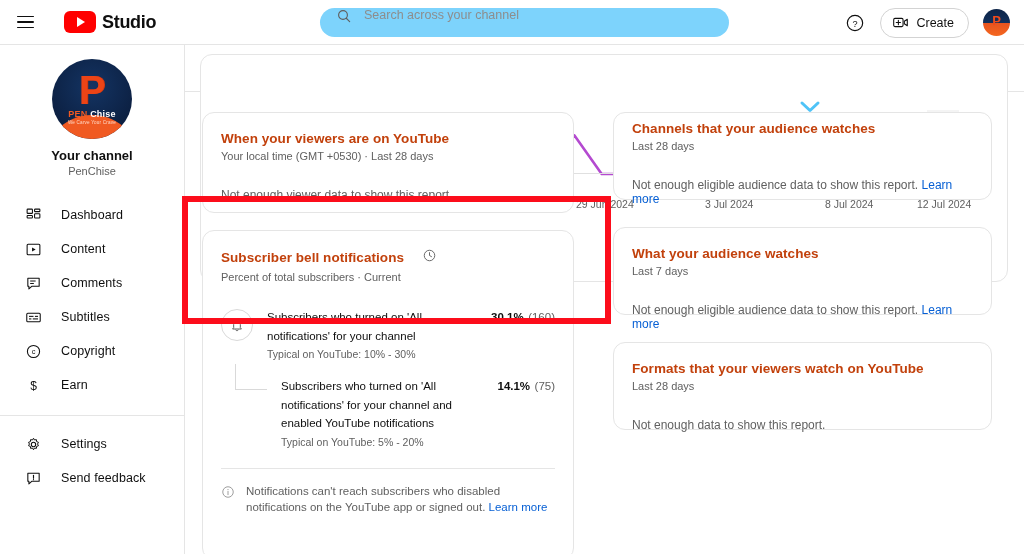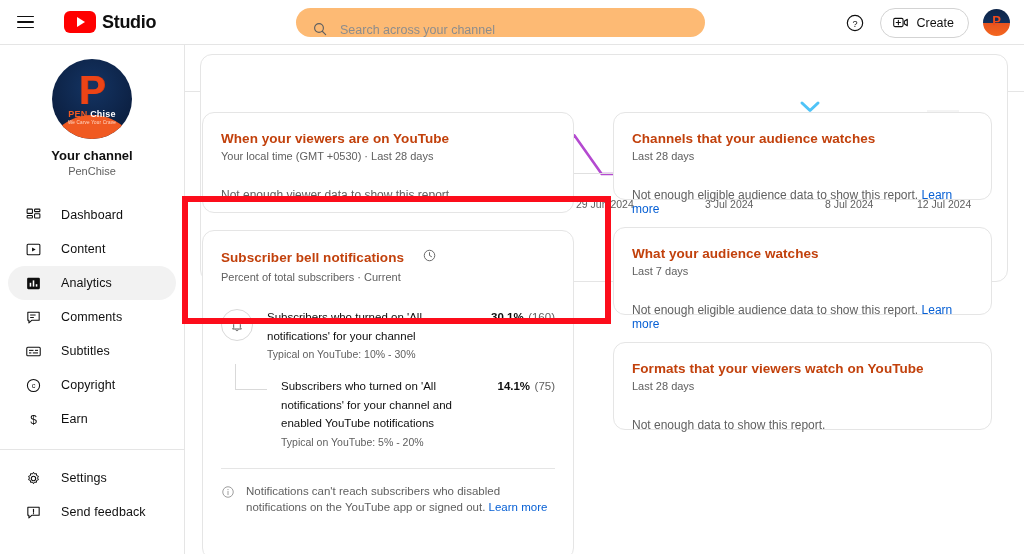--- a/index.html
+++ b/index.html
@@ -27,24 +27,24 @@
     display: flex; align-items: center; justify-content: center;
   }
   .yt-play::after {
     content: ""; width: 0; height: 0;
     border-left: 8px solid #fff; border-top: 5px solid transparent; border-bottom: 5px solid transparent;
     margin-left: 2px;
   }
   .brand-text { font-size: 18px; font-weight: 700; letter-spacing: -0.3px; color: #0f0f0f; }
 
   .search-wrap {
-    position: absolute; left: 296px; top: 8px;
+    position: absolute; left: 320px; top: 8px;
     width: 409px; height: 29px;
-    background: #fdba74; border-radius: 16px;
-    display: flex; align-items: flex-end; padding: 0 16px; cursor: text;
+    background: #7dd3fc; border-radius: 16px;
+    display: flex; align-items: flex-start; padding: 0 16px; cursor: text;
   }
   .search-input {
     border: none; background: transparent; outline: none;
     font-family: "Liberation Sans", sans-serif;
     font-size: 12.5px; color: #606060; margin-left: 12px; width: 330px;
   }
   .search-input::placeholder { color: #8d8d8d; }
 
   .topbar-right { position: absolute; right: 14px; top: 0; height: 45px; display: flex; align-items: center; gap: 14px; }
   .icon-btn { width: 22px; height: 22px; cursor: pointer; display: flex; align-items: center; justify-content: center; }
@@ -161,21 +161,21 @@
   .link { color: #065fd4; cursor: pointer; }
 
   
   .highlight {
     position: absolute; left: 182px; top: 196px; width: 429px; height: 128px;
     border: 6px solid #fc0d1b; background: transparent; pointer-events: none; z-index: 5;
   }
 
   #card-viewers-on-yt { left: 17px; top: 20px; width: 372px; height: 101px; padding: 18px 18px 0 18px; }
   #card-bell { left: 17px; top: 138px; width: 372px; height: 330px; padding: 17px 18px 0 18px; }
-  #card-channels { left: 428px; top: 20px; width: 379px; height: 88px; padding: 18px 18px 0 18px; }
+  #card-channels { left: 428px; top: 20px; width: 379px; height: 88px; padding: 8px 18px 0 18px; }
   #card-what-watches { left: 428px; top: 135px; width: 379px; height: 88px; padding: 18px 18px 0 18px; }
   #card-formats { left: 428px; top: 250px; width: 379px; height: 88px; padding: 18px 18px 0 18px; }
 
   .empty-gap { height: 26px; }
 
   .bell-title-row { display: flex; align-items: center; gap: 18px; }
   .bell-rows { margin-top: 24px; position: relative; }
   .bell-row { display: flex; align-items: flex-start; gap: 14px; position: relative; }
   .bell-circle {
     width: 32px; height: 32px; border-radius: 50%; border: 1px solid #d9d9d9;
@@ -267,31 +267,20 @@
       <div class="nav-item">
         <span class="nav-icon">
           <svg width="17" height="17" viewBox="0 0 24 24">
             <rect x="3" y="4.5" width="18" height="15" rx="1.4" fill="none" stroke="#0f0f0f" stroke-width="1.5"></rect>
             <path d="M10 9.3 L15 12 L10 14.7 Z" fill="#0f0f0f"></path>
           </svg>
         </span>
         <span class="nav-label">Content</span>
       </div>
 
-      <div class="nav-item active">
-        <span class="nav-icon">
-          <svg width="17" height="17" viewBox="0 0 24 24">
-            <rect x="3" y="4" width="18" height="16" rx="1.6" fill="#0f0f0f"></rect>
-            <rect x="6.6" y="11" width="2.2" height="5.4" fill="#fff"></rect>
-            <rect x="10.9" y="7.6" width="2.2" height="8.8" fill="#fff"></rect>
-            <rect x="15.2" y="13" width="2.2" height="3.4" fill="#fff"></rect>
-          </svg>
-        </span>
-        <span class="nav-label">Analytics</span>
-      </div>
 
       <div class="nav-item">
         <span class="nav-icon">
           <svg width="17" height="17" viewBox="0 0 24 24">
             <path d="M4 4.5 H20 V16 H9.5 L5.5 19.5 V16 H4 Z" fill="none" stroke="#0f0f0f" stroke-width="1.5" stroke-linejoin="round"></path>
             <line x1="7.3" y1="8.5" x2="15" y2="8.5" stroke="#0f0f0f" stroke-width="1.4"></line>
             <line x1="7.3" y1="12" x2="12.5" y2="12" stroke="#0f0f0f" stroke-width="1.4"></line>
           </svg>
         </span>
         <span class="nav-label">Comments</span>

